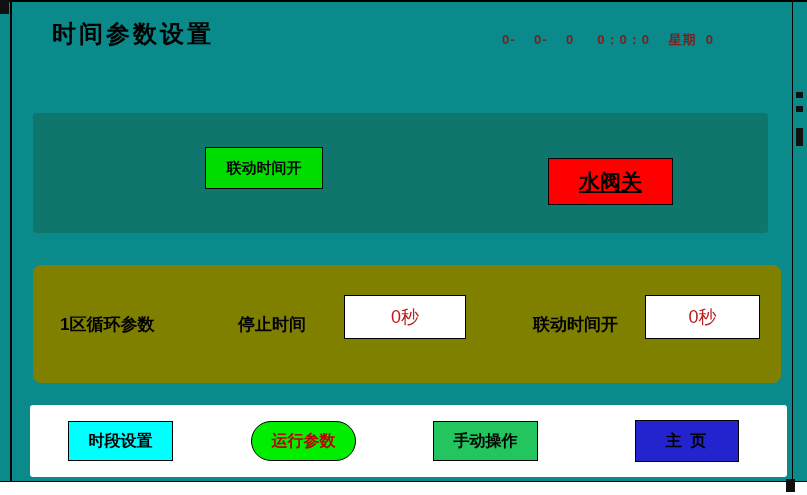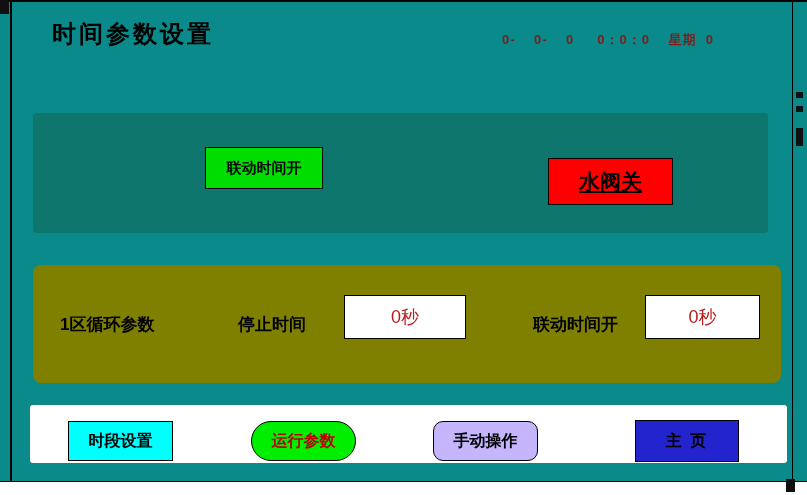--- a/index.html
+++ b/index.html
@@ -23,21 +23,21 @@
 
   
   .title { position:absolute; left:52px; top:18px; font-family:"DejaVu Serif", serif;
            font-size:24px; font-weight:bold; color:#000; letter-spacing:3px; }
   .datetime { position:absolute; left:502px; top:31px; font-size:13px; font-weight:bold;
               color:#7f1d1d; white-space:pre; letter-spacing:1px; }
 
   
   .panel-status { position:absolute; left:33px; top:113px; width:735px; height:120px; border-radius:4px; }
   .panel-cycle  { position:absolute; left:33px; top:265px; width:748px; height:118px; border-radius:8px; }
-  .panel-nav    { position:absolute; left:30px; top:405px; width:757px; height:58px;
+  .panel-nav    { position:absolute; left:30px; top:405px; width:757px; height:72px;
                   background:#ffffff; border-radius:3px; }
 
   .btn { position:absolute; display:flex; align-items:center; justify-content:center;
          border:1px solid #000; font-weight:bold; color:#000; cursor:pointer; }
 
   .btn-linkage { left:172px; top:34px; width:118px; height:42px; font-size:15px; }
   .btn-valve   { left:515px; top:45px; width:125px; height:47px; font-size:21px;
                  font-family:"DejaVu Serif", serif;text-decoration:underline; }
 
   .cycle-label { position:absolute; top:50%; transform:translateY(-50%);
@@ -85,17 +85,17 @@
     <div class="cycle-label lbl-section">1区循环参数</div>
     <div class="cycle-label lbl-run">停止时间</div>
     <div class="value-box box-run" style="background: rgb(255, 255, 255);">0秒</div>
     <div class="cycle-label lbl-stop">联动时间开</div>
     <div class="value-box box-stop" style="background: rgb(255, 255, 255);">0秒</div>
   </div>
 
   <div class="panel-nav">
     <div class="btn btn-period" style="background: rgb(0, 255, 255);">时段设置</div>
     <div class="btn btn-runparams" style="background: rgb(0, 238, 0); color: rgb(187, 0, 0); border-radius: 20px;">运行参数</div>
-    <div class="btn btn-manual" style="background: #c4b5fd; border-radius: 10px;">手动操作</div>
+    <div class="btn btn-manual" style="background: #22c55e;">手动操作</div>
     <div class="btn btn-home" style="background: rgb(36, 36, 207);">主 页</div>
   </div>
 
 </div>
 
 </body></html>

